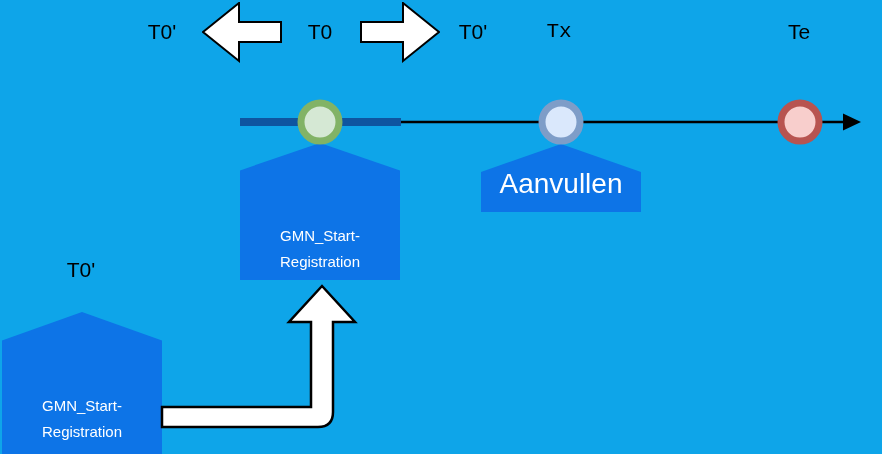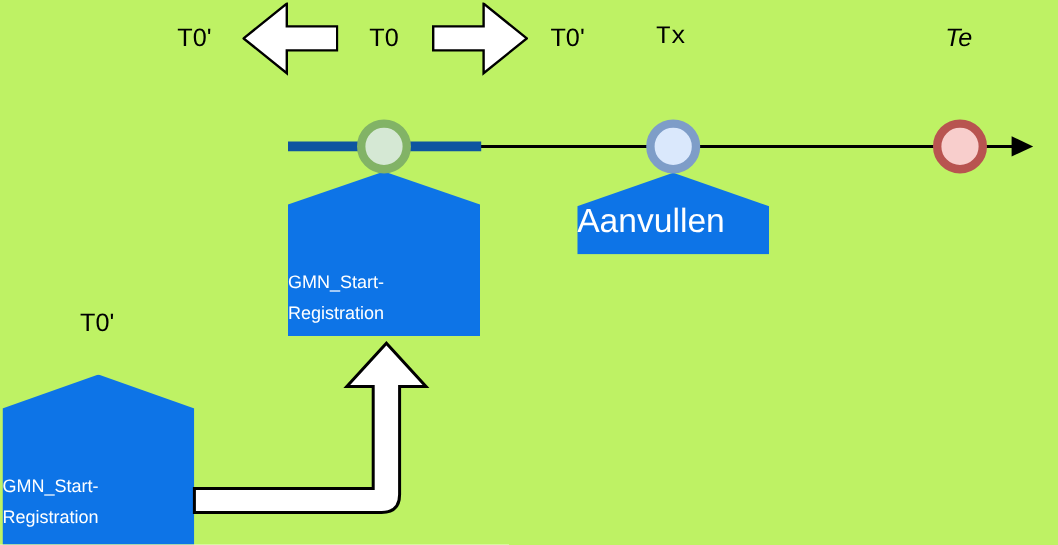--- a/index.html
+++ b/index.html
@@ -1,27 +1,27 @@
 <!DOCTYPE html>
 <html><head>
 <meta charset="utf-8">
 <style>
   html,body{margin:0;padding:0;background:#fff;}
   #stage{
-    position:relative;width:882px;height:454px;overflow:hidden;background:#bef264;
+    position:relative;width:882px;height:454px;overflow:hidden;background:#0ea5e9;
     font-family:"Liberation Sans","DejaVu Sans",sans-serif;
   }
   .abs{position:absolute;}
   .axis-label{
     position:absolute;top:20px;width:60px;text-align:center;
     font-size:21px;color:#000;line-height:24px;white-space:nowrap;
   }
   .pentagon{
     position:absolute;background:#0d74e7;color:#ffffff;
-    display:flex;flex-direction:column;align-items:flex-start;justify-content:flex-end;
+    display:flex;flex-direction:column;align-items:center;justify-content:flex-end;
     text-align:center;z-index:2;
   }
   .pent-tall{clip-path:polygon(50% 0%,100% 20%,100% 100%,0% 100%,0% 20%);}
   .pent-short{clip-path:polygon(50% 0%,100% 41%,100% 100%,0% 100%,0% 41%);}
   .gmn-text{font-size:15px;line-height:26px;padding-bottom:5px;}
   .big-label{font-size:28px;line-height:30px;}
   #ev-aanvullen,#ev-beeindigen{justify-content:center;padding-top:12px;box-sizing:border-box;}
   #past-label{position:absolute;left:51px;top:258px;width:60px;text-align:center;
     font-size:21px;color:#000;}
   svg{display:block;}
@@ -30,21 +30,21 @@
 </style>
 </head>
 <body>
 
 <div id="stage">
 
   <div class="axis-label" style="left:132px;">T0'</div>
   <div class="axis-label" style="left:290px;">T0</div>
   <div class="axis-label" style="left:443px;">T0'</div>
   <div class="axis-label" style="left:529px;font-family:Liberation Mono, monospace;">Tx</div>
-  <div class="axis-label" style="left:769px;font-style:italic;">Te</div>
+  <div class="axis-label" style="left:769px;">Te</div>
 
   <svg class="abs" style="left:202px;top:2px;" width="80" height="62">
     <polygon points="1,30 37,1 37,20 79,20 79,40 37,40 37,59" fill="#ffffff" stroke="#000000" stroke-width="2" stroke-linejoin="miter"></polygon>
   </svg>
 
   <svg class="abs" style="left:360px;top:2px;" width="80" height="62">
     <polygon points="79,30 43,1 43,20 1,20 1,40 43,40 43,59" fill="#ffffff" stroke="#000000" stroke-width="2" stroke-linejoin="miter"></polygon>
   </svg>
 
   <svg class="layer z1" width="882" height="454">

